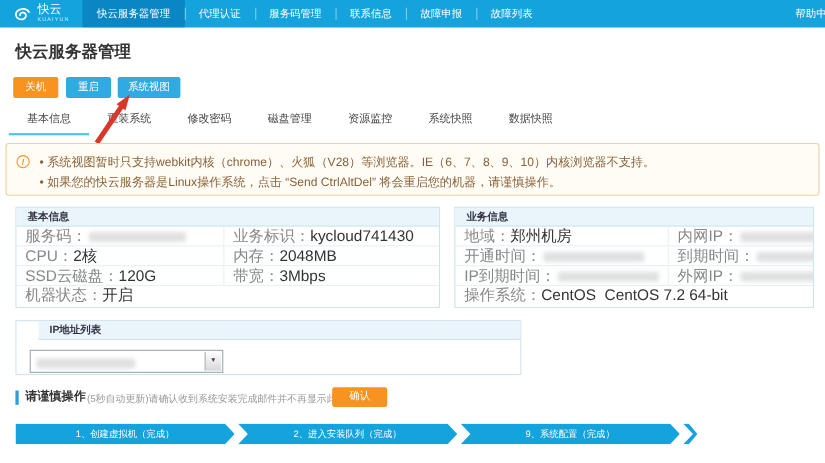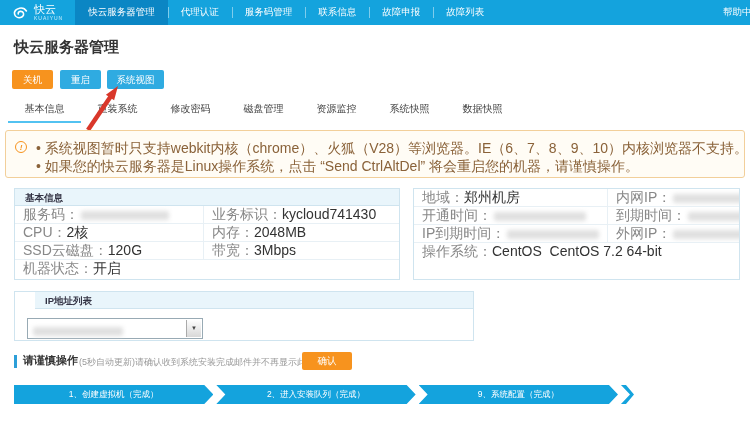--- a/index.html
+++ b/index.html
@@ -28,21 +28,21 @@
   
   .tabs { position:absolute; left:8px; top:99px; display:flex; }
   .tab { width:73px; text-align:center; font-size:10px; color:#444; line-height:20px; height:24px; cursor:pointer; }
   .tab.active { border-bottom:2px solid #52c2f1; }
 
   .red-arrow { position:absolute; left:80px; top:80px; width:50px; height:55px; pointer-events:none; }
 
   
   .notice { position:absolute; left:5px; top:130px; width:740px; height:48px; background:#fffcf5; border:1px solid #f2cf9a; border-radius:3px; }
   .notice-icon { position:absolute; left:9px; top:10px; width:12px; height:12px; border:1px solid #f7931e; border-radius:50%; color:#f7931e; font-size:8px; line-height:11px; text-align:center; font-style:italic; font-weight:bold; }
-  .notice-line { position:absolute; left:30px; font-size:14px; color:#8a6239; white-space:nowrap; }
+  .notice-line { position:absolute; left:30px; font-size:11px; color:#8a6239; white-space:nowrap; }
   .notice-line::before { content:"•  "; }
   .notice-line.l1 { top:9px; }
   .notice-line.l2 { top:27px; }
 
   
   .panel { position:absolute; border:1px solid #cfe4ef; background:#fff; }
   .panel-header { height:17px; background:#e9f5fb; border-bottom:1px solid #cfe4ef; font-size:9.5px; font-weight:bold; color:#334; line-height:17px; padding-left:10px; }
   .panel-basic { left:14px; top:188px; width:386px; height:92px; }
   .panel-biz   { left:413px; top:188px; width:327px; height:92px; }
   .pgrid { display:grid; }
@@ -145,20 +145,21 @@
       <div class="cell">
         <span class="lbl">带宽：</span><span class="val">3Mbps</span>
       </div>
       <div class="cell full">
         <span class="lbl">机器状态：</span><span class="val">开启</span>
       </div>
     </div>
   </div>
 
   <div class="panel panel-biz">
+    <div class="panel-header">业务信息</div>
     <div class="pgrid">
       <div class="cell c-left">
         <span class="lbl">地域：</span><span class="val">郑州机房</span>
       </div>
       <div class="cell">
         <span class="lbl">内网IP：</span><span class="redact" style="width:72px"></span>
       </div>
       <div class="cell c-left">
         <span class="lbl">开通时间：</span><span class="redact" style="width:92px"></span>
       </div>

